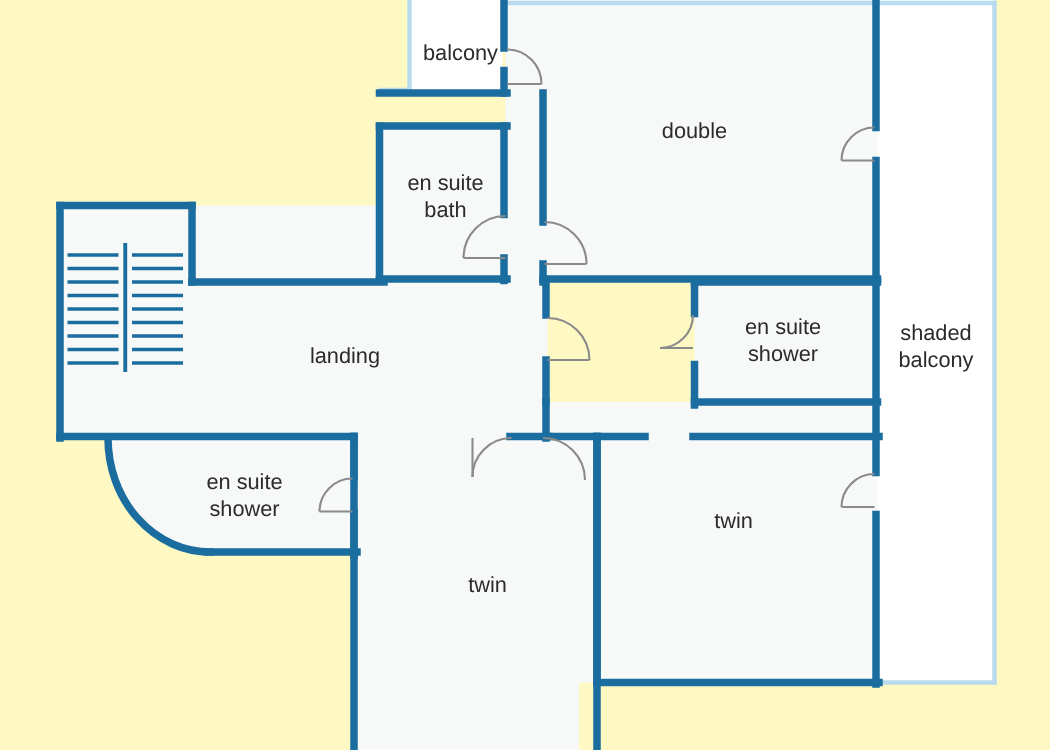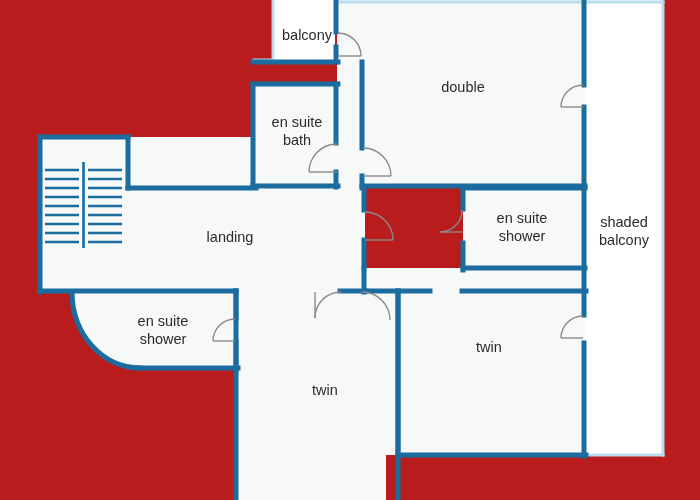--- a/index.html
+++ b/index.html
@@ -10,21 +10,21 @@
   body {
     width: 700px;
     height: 500px;
     overflow: hidden;
     font-family: "Liberation Sans", sans-serif;
   }
   #floorplan-root {
     position: relative;
     width: 700px;
     height: 500px;
-    background: #b91c1c;
+    background: #fef9c3;
   }
   svg.plan {
     display: block;
     width: 700px;
     height: 500px;
   }
   .room-fill { fill: #f7f8f8; }
   .balcony-fill { fill: #ffffff; }
   .wall {
     stroke: #1a6d9e;

